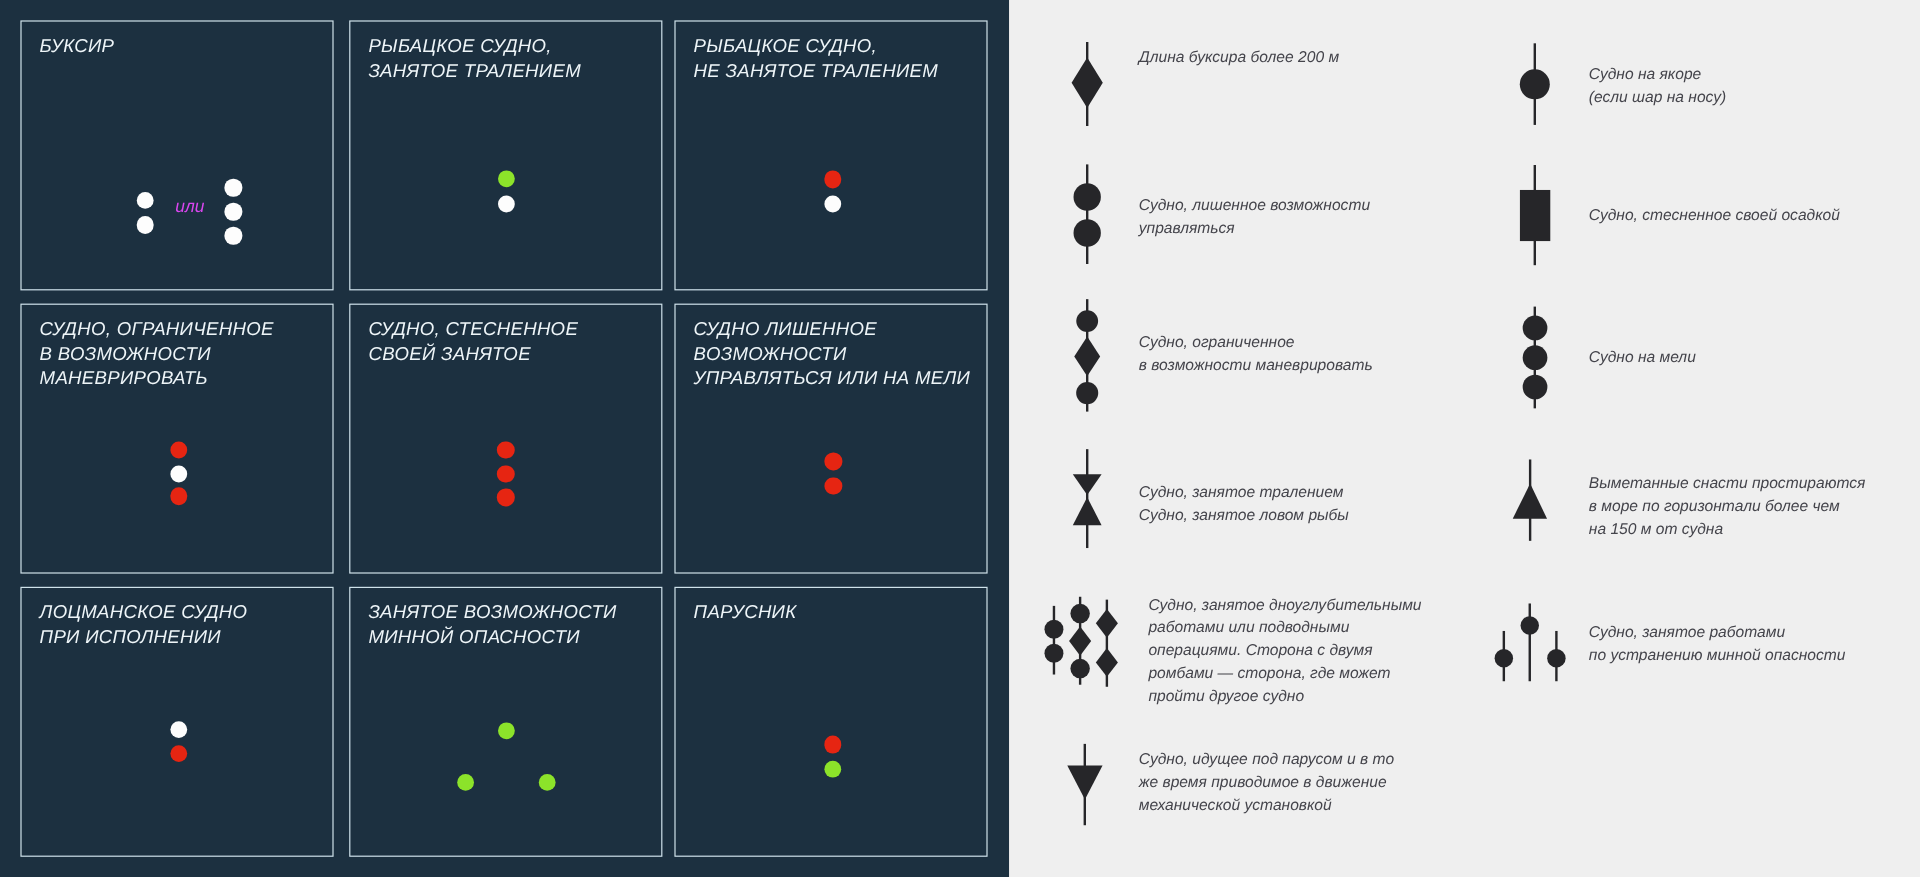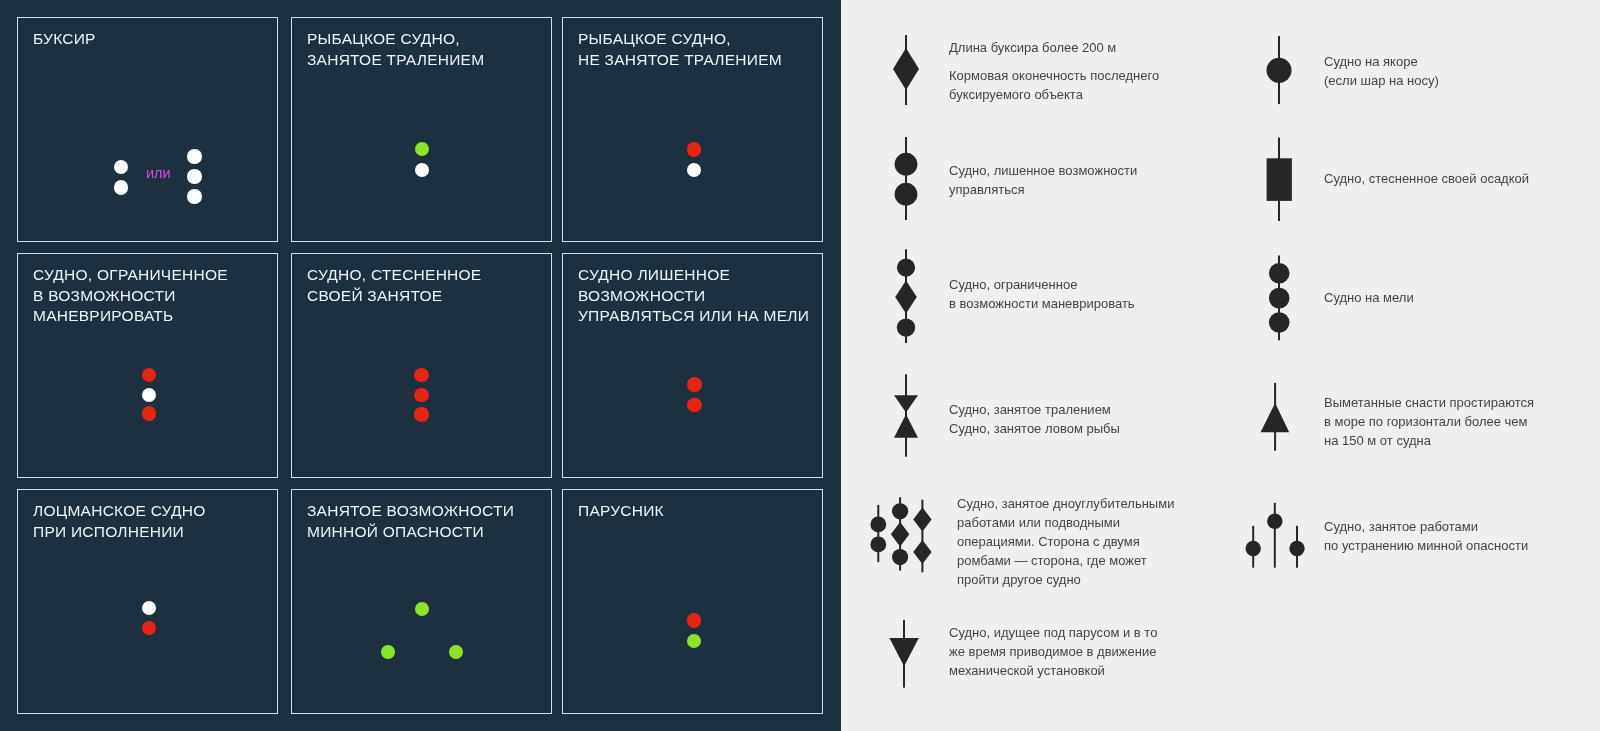--- a/index.html
+++ b/index.html
@@ -1,19 +1,19 @@
 <!DOCTYPE html>
 <html><head>
 <meta charset="utf-8">
 <title>Navigation lights and day shapes</title>
 <style>
   html,body{margin:0;padding:0;}
   body{width:1600px;height:731px;overflow:hidden;background:#efefef;
        font-family:"Liberation Sans","DejaVu Sans",sans-serif;}
-  #page{position:relative;width:1600px;height:517px;}
+  #page{position:relative;width:1600px;height:517px;font-style:italic;}
 
   
   #left-panel{position:absolute;left:0;top:0;width:841px;height:731px;background:#1c3040;}
   .card{position:absolute;border:1px solid #cfe2ea;box-sizing:border-box;}
   .card-title{position:absolute;left:15px;top:11px;color:#eef5f8;
        font-size:15.5px;line-height:20.5px;letter-spacing:0.25px;white-space:pre-line;}
   .lamp{position:absolute;border-radius:50%;}
   .or-label{position:absolute;color:#d946ef;font-size:14.5px;line-height:14.5px;}
 
   
@@ -98,22 +98,20 @@
     </div>
 
   </div>
   <div id="right-panel">
 
     <svg class="glyph" style="left:45px;top:30px;" width="40" height="80" viewBox="0 0 40 80">
       <rect x="19" y="5" width="2" height="70" fill="#262629"></rect>
       <path d="M20 18 L33 39 L20 60 L7 39 Z" fill="#262629"></path>
     </svg>
     <div class="shape-text" style="left:108px;top:38px;">Длина буксира более 200 м</div>
-    <div class="shape-text" style="left:108px;top:66px;">Кормовая оконечность последнего
-буксируемого объекта</div>
 
     <svg class="glyph" style="left:45px;top:130px;" width="40" height="100" viewBox="0 0 40 100">
       <rect x="19" y="7" width="2" height="83" fill="#262629"></rect>
       <circle cx="20" cy="34.2" r="11.4" fill="#262629"></circle>
       <circle cx="20" cy="64.2" r="11.4" fill="#262629"></circle>
     </svg>
     <div class="shape-text" style="left:108px;top:161px;">Судно, лишенное возможности
 управляться</div>
 
     <svg class="glyph" style="left:45px;top:245px;" width="40" height="105" viewBox="0 0 40 105">

